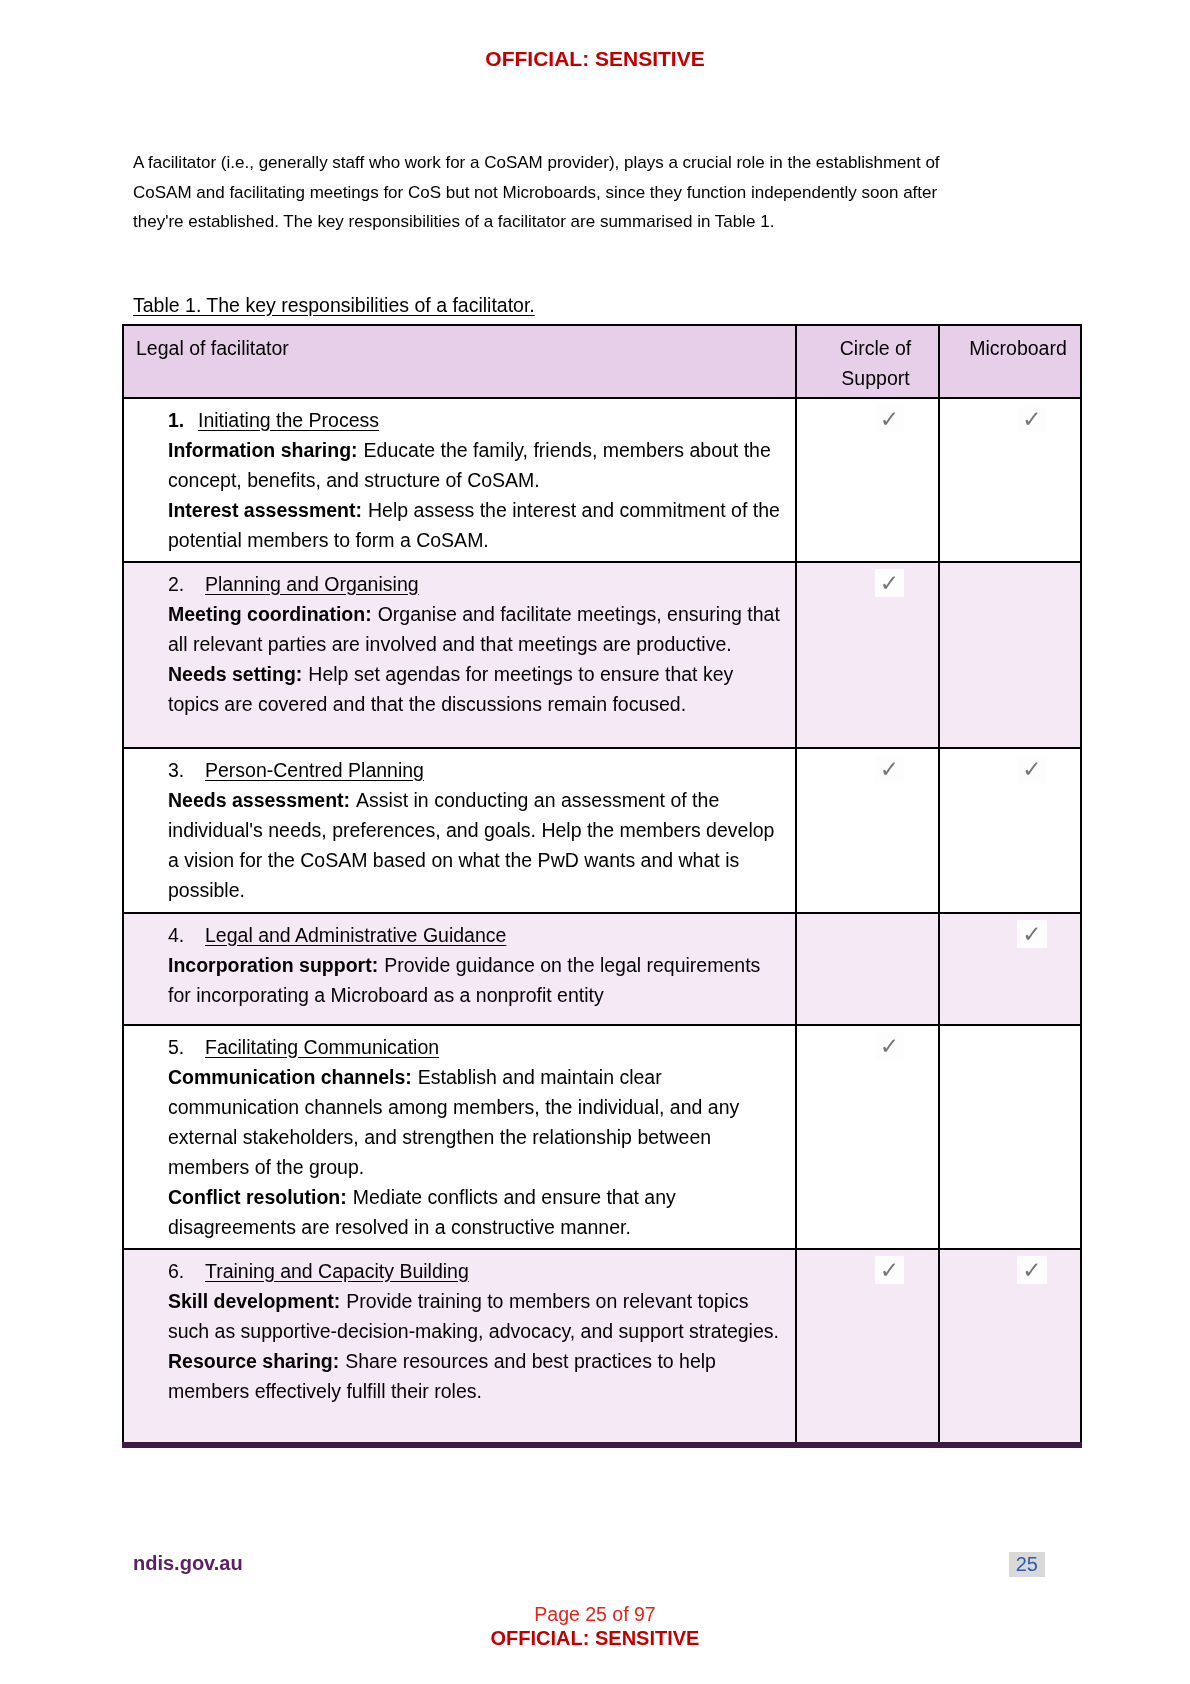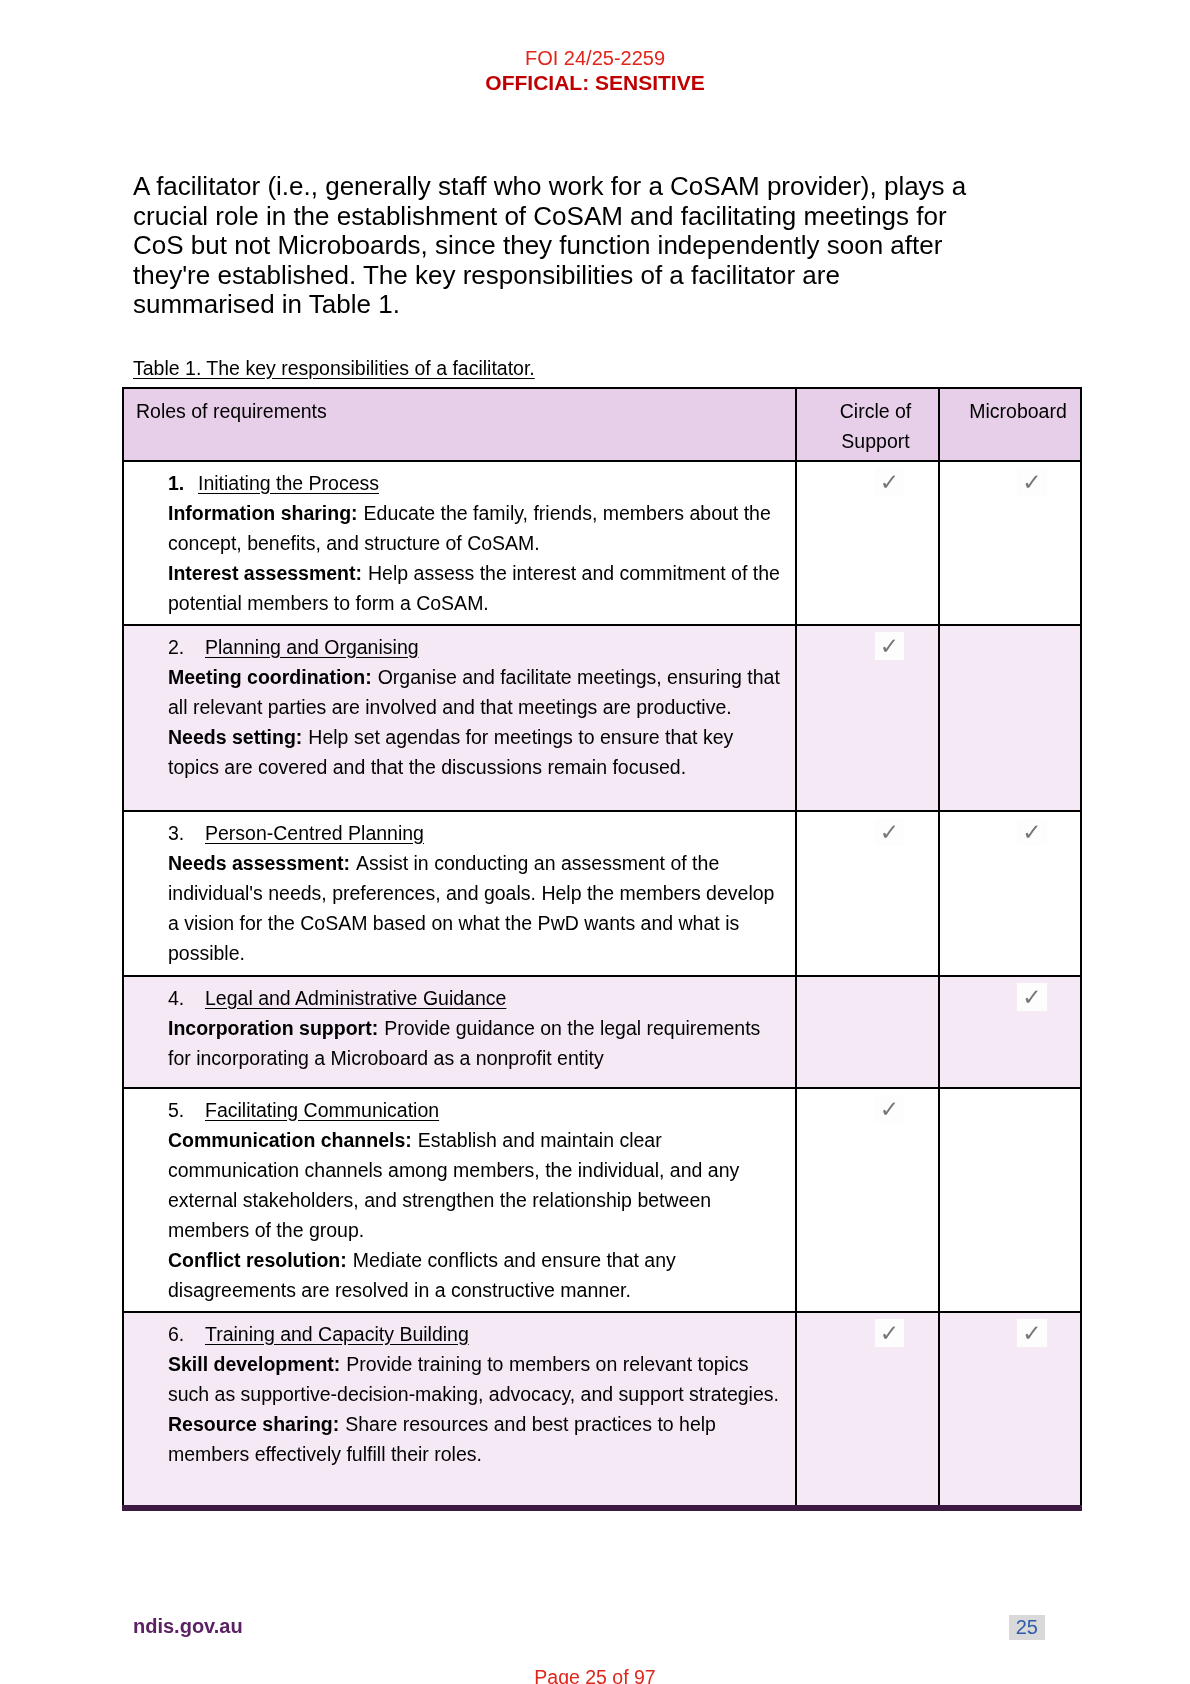--- a/index.html
+++ b/index.html
@@ -20,25 +20,25 @@
   body{
     width:1190px;height:1684px;overflow:hidden;position:relative;
     font-family:"Liberation Sans","DejaVu Sans",sans-serif;color:var(--ink);
   }
   .doc-header{text-align:center;padding-top:46px;}
   .foi-ref{color:var(--red-bright);font-size:20px;line-height:24px;}
   .classification{color:var(--red-dark);font-size:21px;font-weight:bold;line-height:26px;}
 
   .intro{
     margin:76px 0 0 133px;width:852px;
-    font-size:26px;line-height:29.5px;color:#000;
+    font-size:17px;line-height:29.5px;color:#000;
   }
 
   .table-caption{
-    margin:37px 0 7px 133px;font-size:19.5px;color:#000;
+    margin:57px 0 7px 133px;font-size:19.5px;color:#000;
     text-decoration:underline;text-underline-offset:3px;
   }
 
   table.resp{
     margin-left:122px;width:958px;border-collapse:collapse;
     border:2px solid #000;border-bottom:6px solid var(--table-bottom);
     table-layout:fixed;
   }
   table.resp col.c1{width:673px;}
   table.resp col.c2{width:143px;}
@@ -81,37 +81,36 @@
     padding:1px 7px;font-size:20px;
   }
   .bottom-banner{text-align:center;margin-top:26px;}
   .page-count{color:var(--red-bright);font-size:19.5px;line-height:23px;}
   .classification-bottom{color:var(--red-dark);font-size:20px;font-weight:bold;line-height:25px;}
 </style>
 </head>
 <body>
 
 <div class="doc-header">
-  <div class="foi-ref">FOI 24/25-2259</div>
   <div class="classification">OFFICIAL: SENSITIVE</div>
 </div>
 
 <p class="intro">A facilitator (i.e., generally staff who work for a CoSAM provider), plays a crucial role in the establishment of CoSAM and facilitating meetings for CoS but not Microboards, since they function independently soon after they're established. The key responsibilities of a facilitator are summarised in Table 1.</p>
 
 <div class="table-caption">Table 1. The key responsibilities of a facilitator.</div>
 
 <table class="resp">
   <colgroup>
       <col class="c1">
       <col class="c2">
       <col class="c3">
     </colgroup>
   <tbody>
       <tr class="head">
-    <th class="roles">Roles of requirements</th>
+    <th class="roles">Legal of facilitator</th>
     <th class="mid">Circle of Support</th>
     <th class="mid">Microboard</th>
   </tr>
 
   <tr class="h1">
     <td class="role-cell">
       <div class="role-heading"><span class="num strong">1.</span><span class="title">Initiating the Process</span></div>
       <div class="role-item"><span class="lead">Information sharing:</span><span>Educate the family, friends, members about the concept, benefits, and structure of CoSAM.</span></div>
       <div class="role-item"><span class="lead">Interest assessment:</span><span>Help assess the interest and commitment of the potential members to form a CoSAM.</span></div>
     </td>

